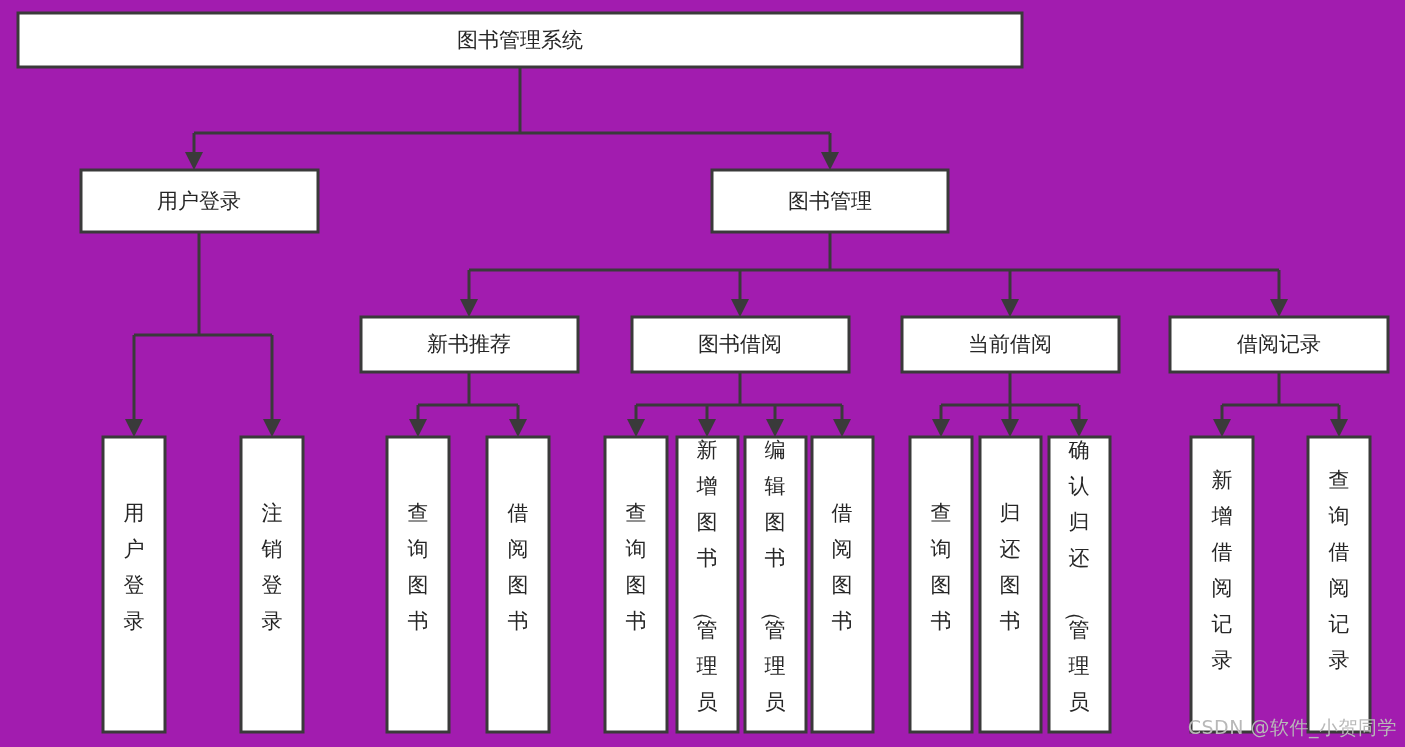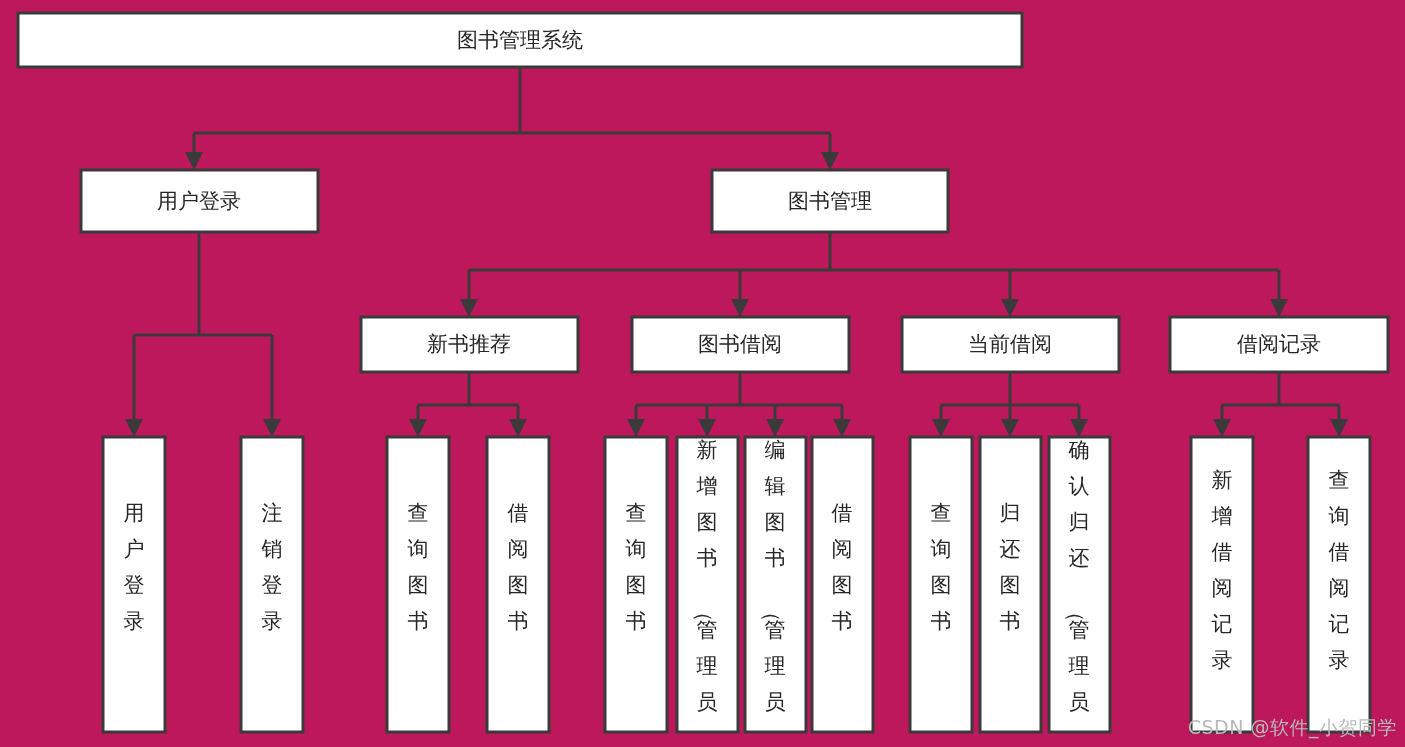--- a/index.html
+++ b/index.html
@@ -10,21 +10,21 @@
   body {
     width: 1405px;
     height: 747px;
     font-family: "DejaVu Sans", "Liberation Sans", sans-serif;
     overflow: hidden;
   }
   #diagram-root {
     position: relative;
     width: 1405px;
     height: 747px;
-    background: #be185d;
+    background: #a21caf;
   }
   svg.flow-svg {
     position: absolute;
     left: 0;
     top: 0;
     width: 1405px;
     height: 747px;
     display: block;
   }
   .node-box {

